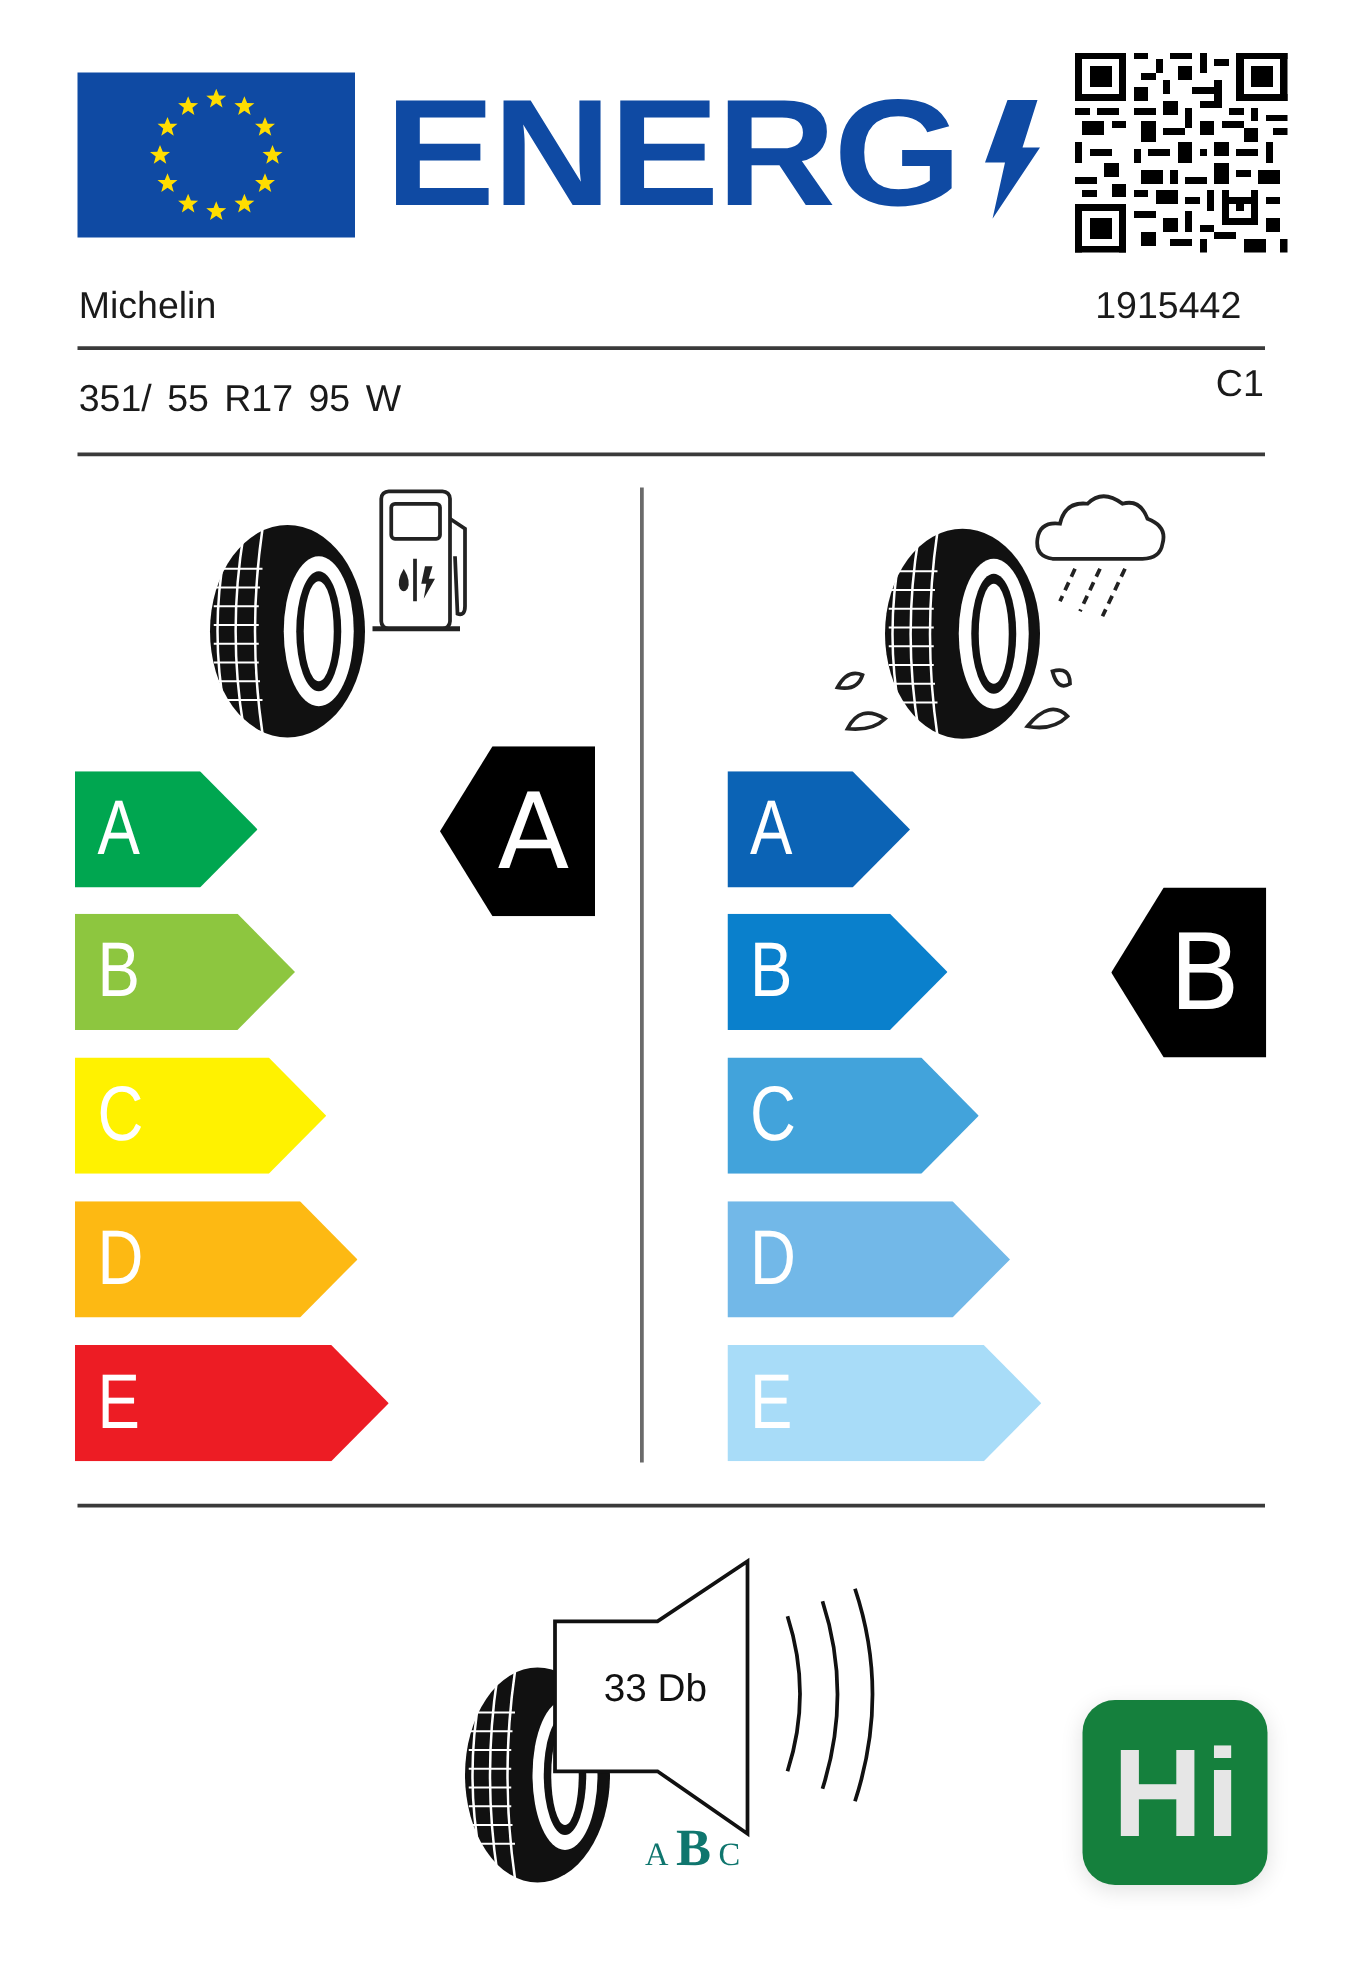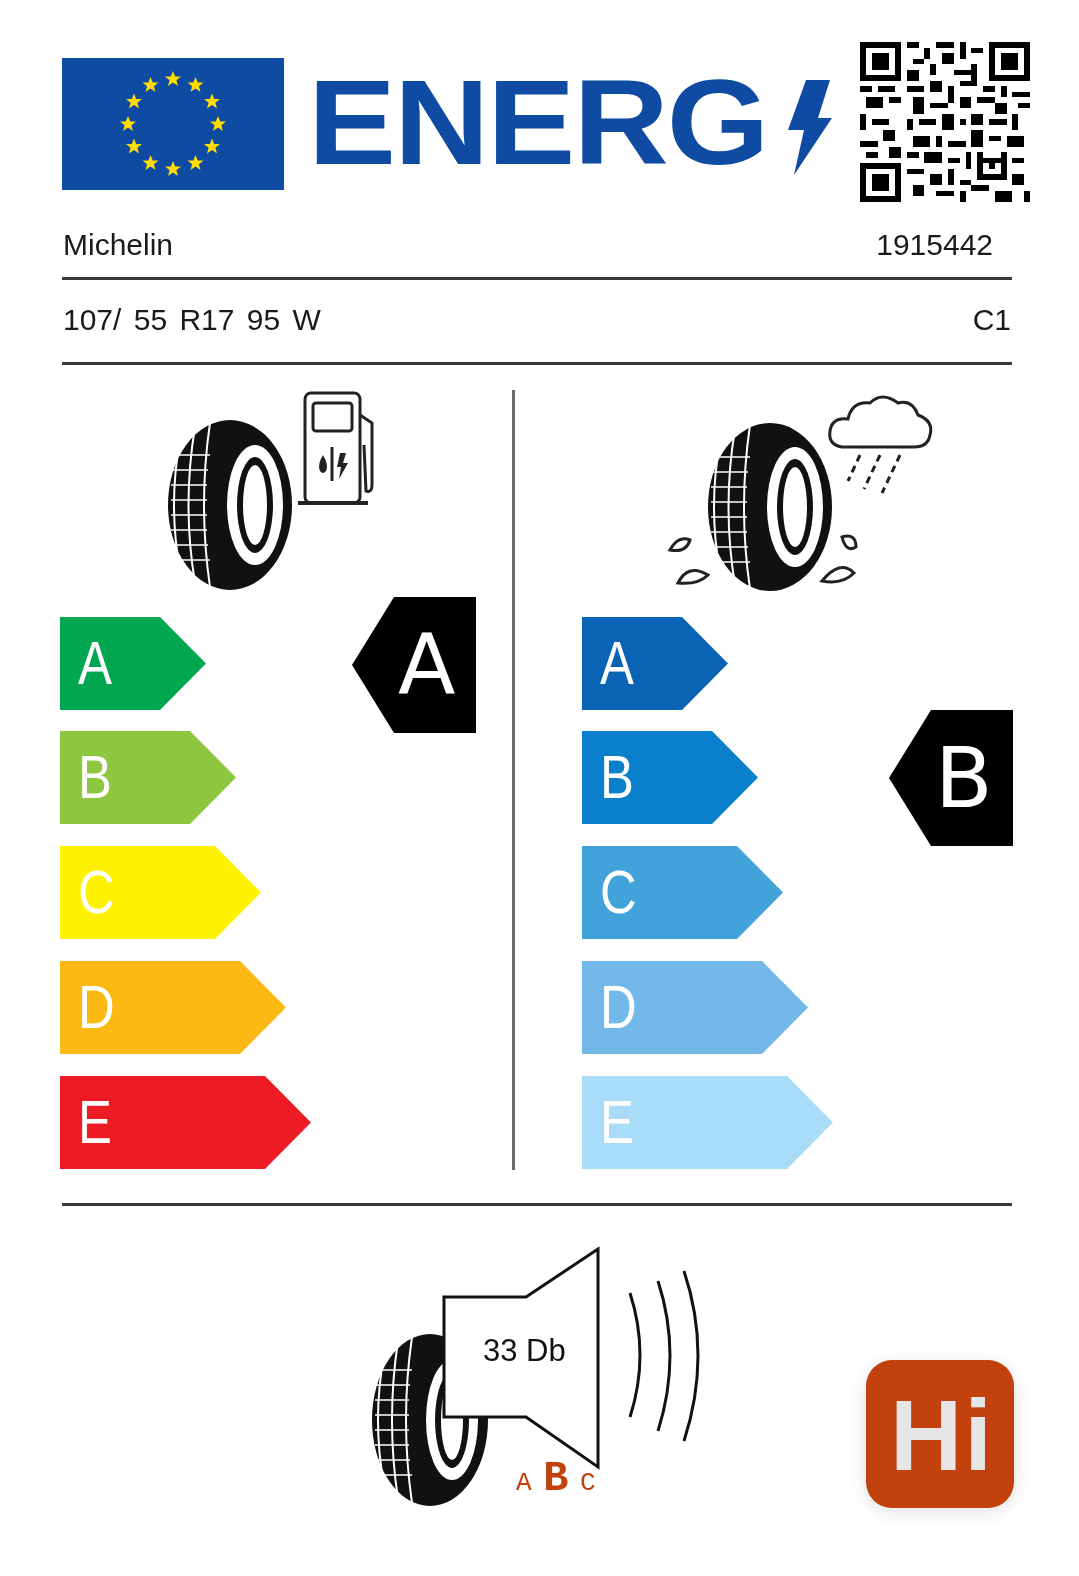--- a/index.html
+++ b/index.html
@@ -10,23 +10,23 @@
   .qr { left: 860px; top: 42px; width: 170px; height: 160px; }
   .row-text { font-size: 30px; color: #1a1a1a; }
   .hline { left: 62px; width: 950px; height: 3px; background: #3a3a3a; }
   .vline { left: 512px; top: 390px; width: 3px; height: 780px; background: #6a6a6a; }
   .arrow { height: 93px; }
   .arrow svg { display: block; }
   .arrow-letter { position: absolute; left: 18px; top: 8px; font-size: 62px; line-height: 75px; color: #ffffff; font-family: "Liberation Sans", sans-serif; transform: scaleX(0.82); transform-origin: left; }
   .pointer { width: 124px; height: 136px; }
   .pointer-letter { position: absolute; left: 46px; top: 20px; font-size: 84px; line-height: 96px; color: #ffffff; font-family: "DejaVu Sans", sans-serif; }
   .noise-db { left: 483px; top: 1333px; font-size: 31px; color: #111; }
-  .noise-classes { left: 516px; top: 1455px; font-family: Liberation Mono, monospace; color: #c2410c; }
+  .noise-classes { left: 516px; top: 1455px; font-family: Liberation Serif, serif; color: #0f766e; }
   .noise-classes span { display: inline-block; }
-  .hi-badge { left: 866px; top: 1360px; width: 148px; height: 148px; border-radius: 26px; background: #c2410c; box-shadow: 0 4px 18px rgba(0,0,0,0.12); }
+  .hi-badge { left: 866px; top: 1360px; width: 148px; height: 148px; border-radius: 26px; background: #15803d; box-shadow: 0 4px 18px rgba(0,0,0,0.12); }
   .hi-text { position: absolute; left: 24px; top: 18px; font-size: 100px; font-weight: bold; color: #e6e6e6; font-family: "Liberation Sans", sans-serif; letter-spacing: 2px; }
 </style>
 </head>
 <body>
 
 <div class="abs eu-flag">
   <svg width="222" height="132" viewBox="0 0 222 132">
     <defs>
       <polygon id="star" points="0,-8 2.2,-2.6 8,-2.5 3.4,1.2 5,7 0,3.6 -5,7 -3.4,1.2 -8,-2.5 -2.2,-2.6" fill="#ffdd00"></polygon>
     </defs>
@@ -143,22 +143,22 @@
         <rect x="23" y="27" width="3" height="2"></rect>
         <rect x="26" y="24" width="2" height="2"></rect>
         <rect x="28" y="27" width="1" height="2"></rect>
     </g>
   </svg>
 </div>
 
 <div class="abs row-text" style="left:63px; top:228px;">Michelin</div>
 <div class="abs row-text" style="right:86px; top:228px;">1915442</div>
 <div class="abs hline" style="top:277px;"></div>
-<div class="abs row-text" style="left:63px; top:303px; word-spacing:4px;">107/ 55 R17 95 W</div>
-<div class="abs row-text" style="right:68px; top:303px;">C1</div>
+<div class="abs row-text" style="left:63px; top:303px; word-spacing:4px;">351/ 55 R17 95 W</div>
+<div class="abs row-text" style="right:68px; top:291px;">C1</div>
 <div class="abs hline" style="top:362px;"></div>
 
 <div class="abs vline"></div>
 
 <div class="abs" style="left:160px; top:385px;">
   <svg width="230" height="210" viewBox="0 0 230 210">
 
     <ellipse cx="70" cy="120" rx="62" ry="85" fill="#111"></ellipse>
     <ellipse cx="95" cy="120" rx="28" ry="60" fill="#fff"></ellipse>
     <ellipse cx="95" cy="120" rx="18" ry="48" fill="#111"></ellipse>

